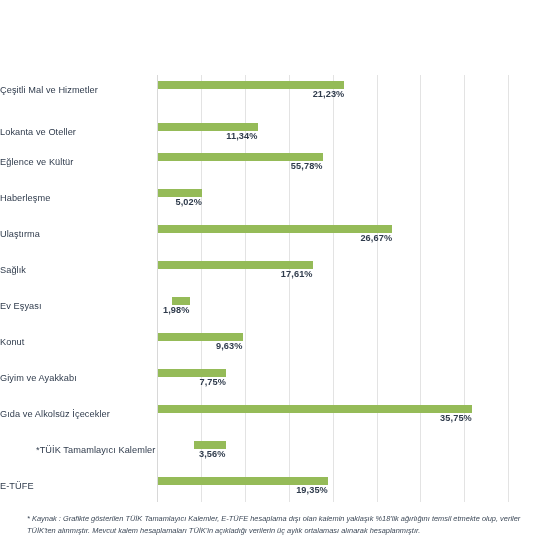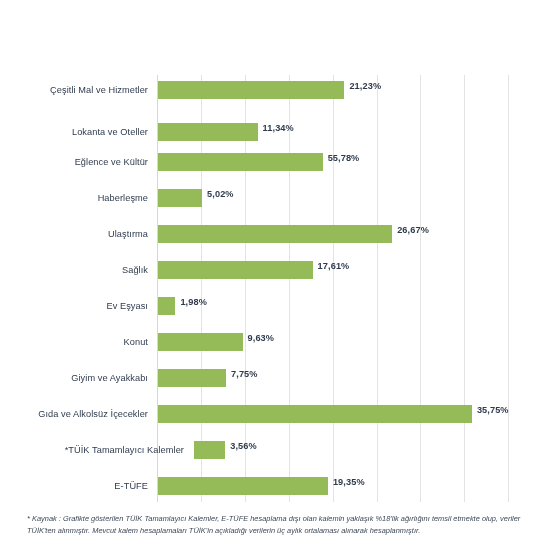--- a/index.html
+++ b/index.html
@@ -64,34 +64,34 @@
     width: 552px;
     height: 36px;
     display: flex;
     align-items: center;
   }
 
   .cat-label {
     position: absolute;
     left: 0;
     width: 148px;
-    text-align: right;
     font-size: 9.2px;
     color: #2f3b4c;
     letter-spacing: 0.08px;
     white-space: nowrap;
   }
 
   .bar-track {
     position: absolute;
     left: 158px;
     top: 9px;
     height: 18px;
     display: flex;
-    align-items: flex-start;
+    align-items: flex-end;
+    flex-direction: column;
   }
 
   .bar {
     height: 18px;
     background: #95bb58;
   }
 
   .bar-value {
     font-size: 9.2px;
     font-weight: bold;

